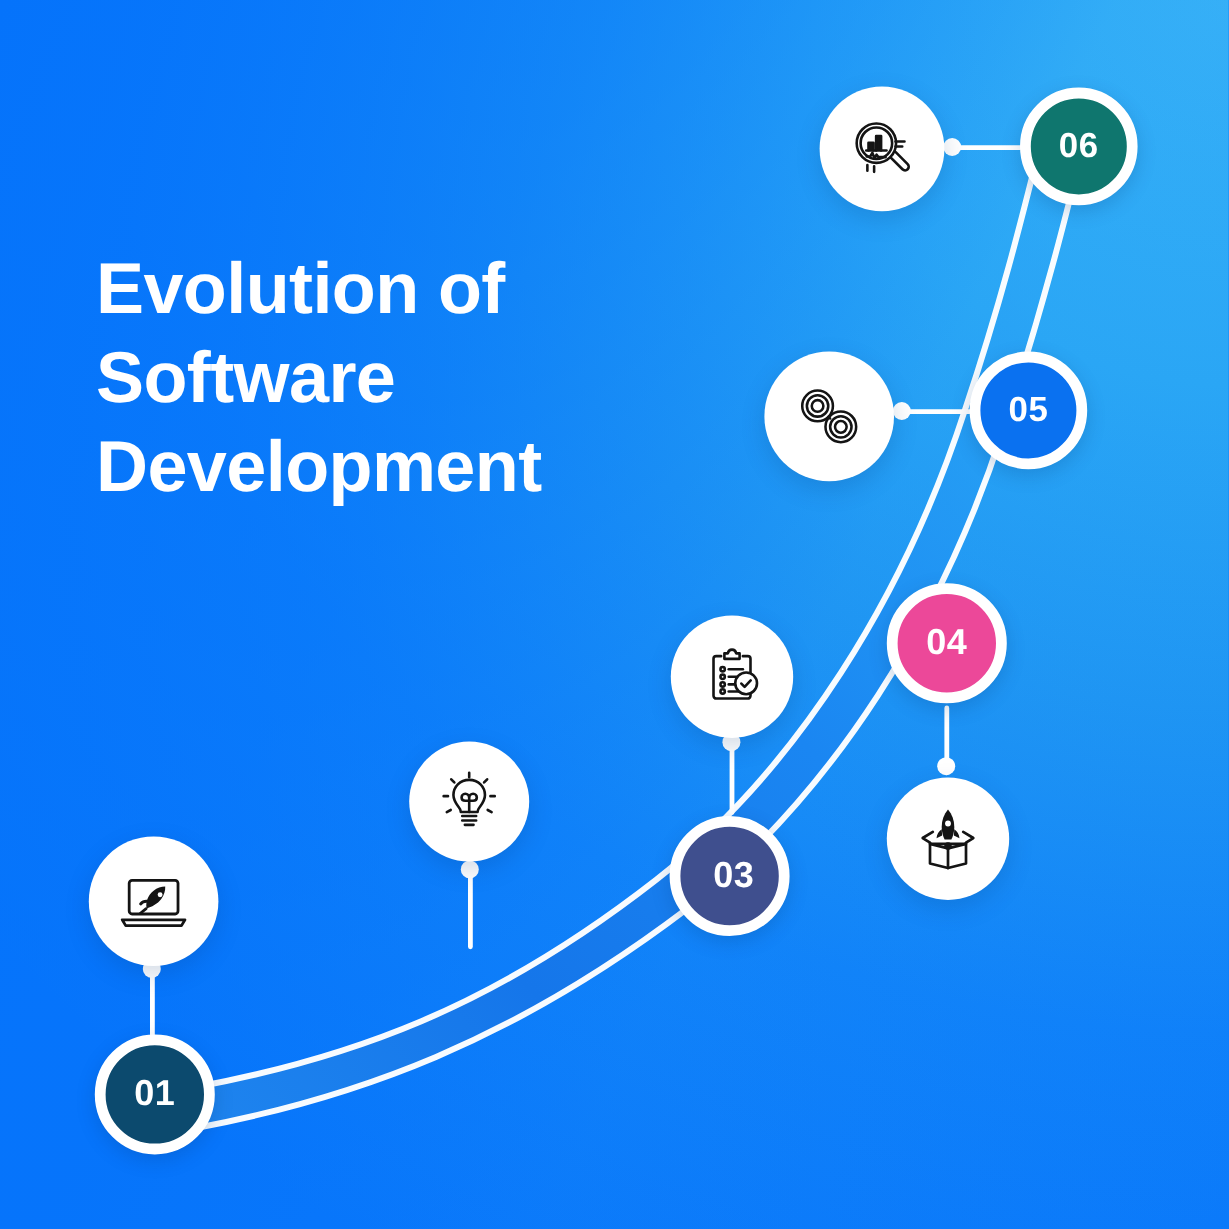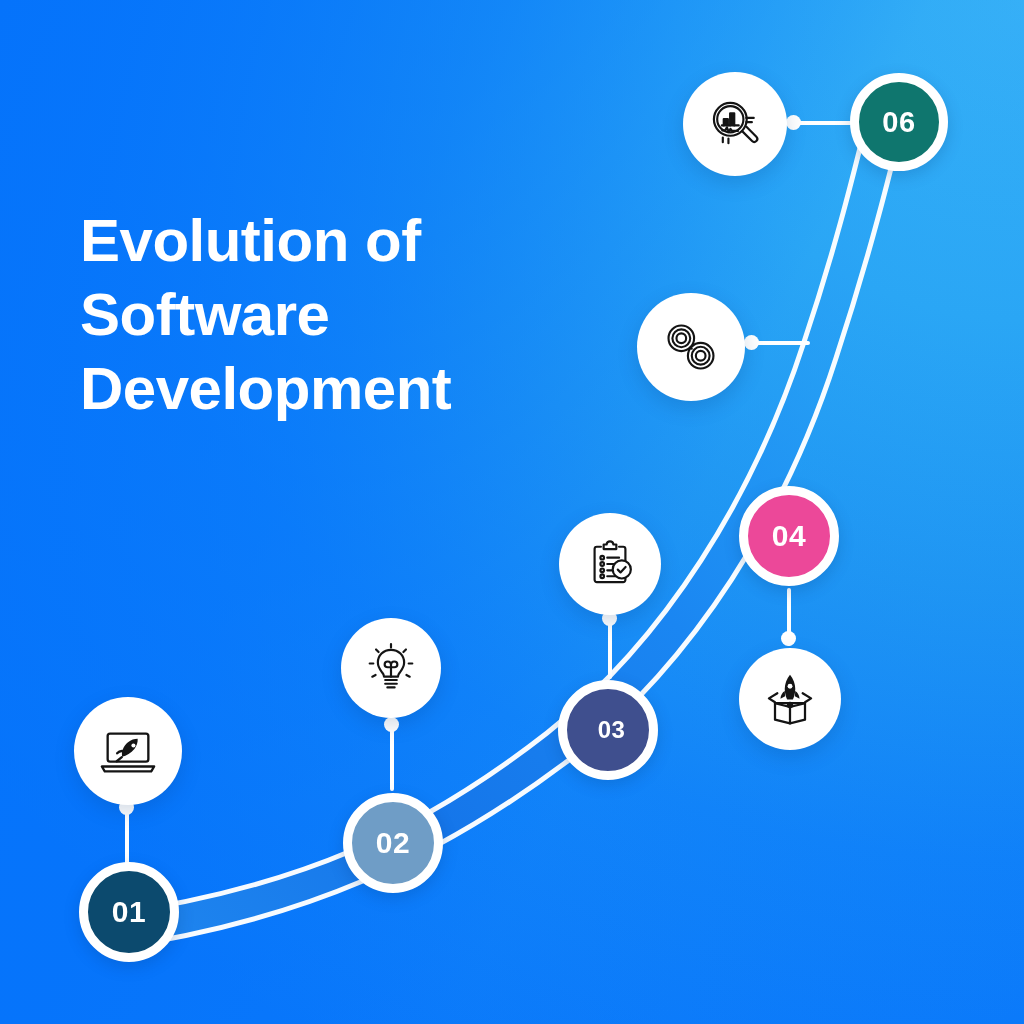--- a/index.html
+++ b/index.html
@@ -207,30 +207,30 @@
       <path d="M20 33.5v-6.8h4.4v6.8M26.8 33.5V20.6h4.4v12.9" fill="#141414" stroke="#141414"></path>
       <path d="M18.4 38.8h3.2l1.8-3.2 2 5 1.8-3.4 1.6 2.2h6.4"></path>
       <path d="M44 25.5h8M44 30h6M19 46.5v5M25 47.5v5"></path>
     </svg>
   </div>
 
   <div class="step" style="left:79px; top:862px; width:100px; height:100px; background:#0c4a6e;">
     <span class="num" style="font-size:30px;">01</span>
   </div>
 
-  <div class="step" style="left:343px; top:793px; width:100px; height:100px; background:#6f9dc6;">
-    <span class="num" style="font-size:30px;">02</span>
-  </div>
 
   <div class="step" style="left:558px; top:680px; width:100px; height:100px; background:#3f4f8e;">
-    <span class="num" style="font-size:24px;margin-left:7px;">03</span>
+    <span class="num" style="font-size:30px;margin-left:7px;">03</span>
   </div>
 
   <div class="step" style="left:739px; top:486px; width:100px; height:100px; background:#ec4899;">
     <span class="num" style="font-size:30px;">04</span>
   </div>
 
+  <div class="step" style="left:808px; top:293px; width:98px; height:98px; background:#0a71f0;">
+    <span class="num" style="font-size:29px;">05</span>
+  </div>
 
   <div class="step" style="left:850px; top:73px; width:98px; height:98px; background:#0f766e;">
     <span class="num" style="font-size:29px;">06</span>
   </div>
 
 </div>
 
 </body></html>

